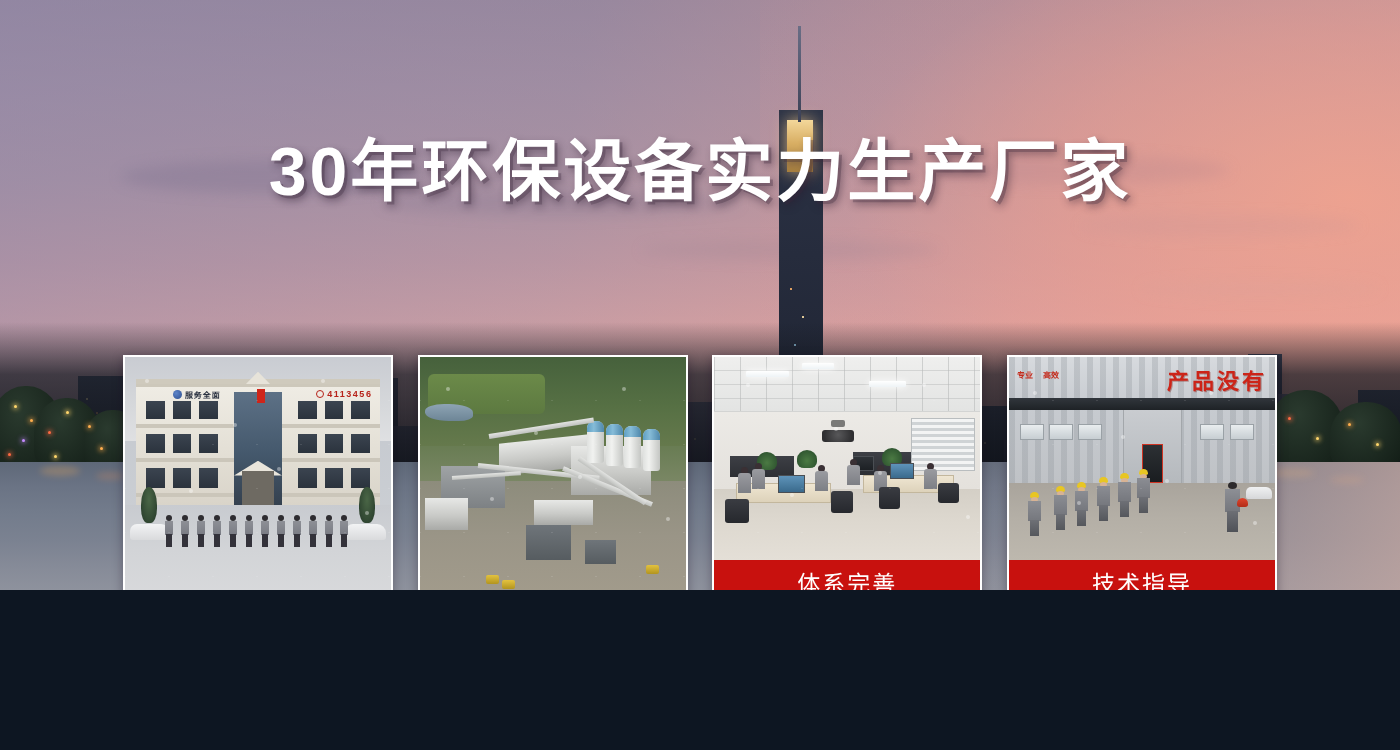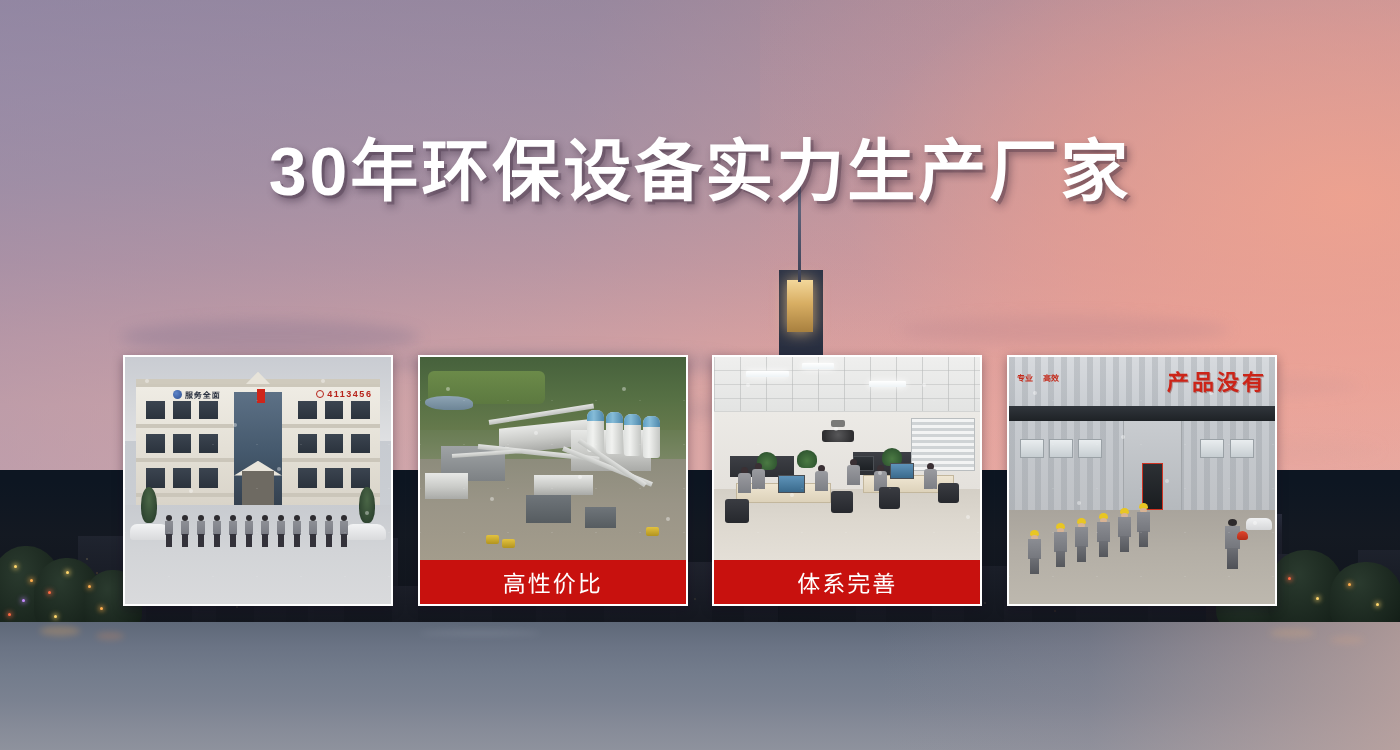--- a/index.html
+++ b/index.html
@@ -9,21 +9,21 @@
     width: 1400px;
     height: 750px;
     overflow: hidden;
     background: #0d1622;
     font-family: "Liberation Sans", "DejaVu Sans", sans-serif;
   }
 
   .banner {
     position: relative;
     width: 1400px;
-    height: 750px;
+    height: 590px;
     overflow: hidden;
   }
 
   
   .sky {
     position: absolute;
     left: 0; top: 0;
     width: 1400px; height: 470px;
     background:
       linear-gradient(100deg,
@@ -724,21 +724,20 @@
         </div>
         <div class="wm">
           <span class="wm-dot" style="left:26px; top:30px;"></span>
           <span class="wm-dot" style="left:114px;top:74px;"></span>
           <span class="wm-dot" style="left:202px;top:30px;"></span>
           <span class="wm-dot" style="left:70px; top:140px;"></span>
           <span class="wm-dot" style="left:158px;top:118px;"></span>
           <span class="wm-dot" style="left:246px;top:160px;"></span>
         </div>
       </div>
-      <div class="card-caption">高性价比</div>
     </div>
 
     <div class="card">
       <div class="card-photo">
         <div class="p3">
           <div class="p3-ceil">
               <div class="p3-ceil-grid"></div>
             </div>
           <div class="p3-panel" style="left:12%; top:7%;  width:16%;"></div>
           <div class="p3-panel" style="left:58%; top:12%; width:14%;"></div>
@@ -880,16 +879,17 @@
         </div>
         <div class="wm">
           <span class="wm-dot" style="left:24px; top:34px;"></span>
           <span class="wm-dot" style="left:112px;top:78px;"></span>
           <span class="wm-dot" style="left:200px;top:34px;"></span>
           <span class="wm-dot" style="left:68px; top:144px;"></span>
           <span class="wm-dot" style="left:156px;top:122px;"></span>
           <span class="wm-dot" style="left:244px;top:164px;"></span>
         </div>
       </div>
+      <div class="card-caption">技术指导</div>
     </div>
 
   </div>
 </div>
 
 </body></html>

